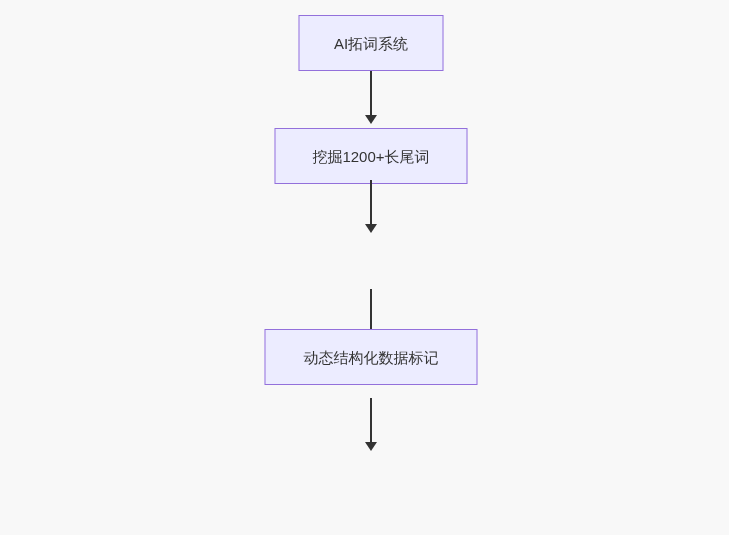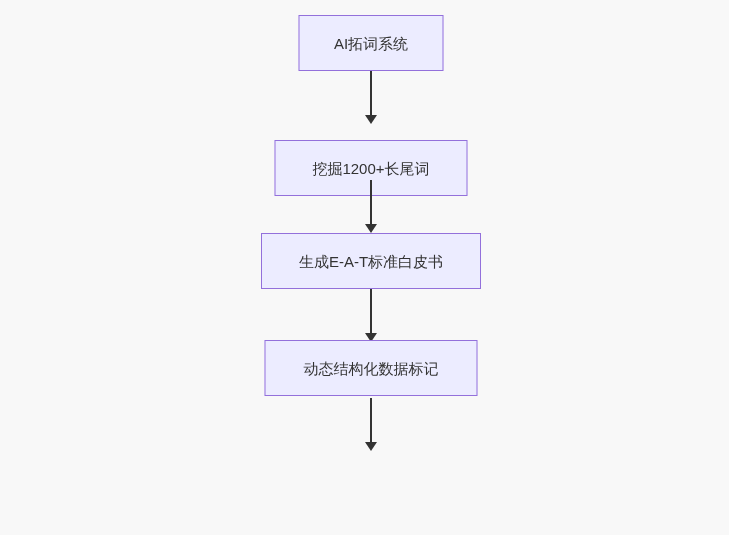--- a/index.html
+++ b/index.html
@@ -71,39 +71,36 @@
 
   <div class="node" style="top:15px; width:145px">
     <span class="node-label">AI拓词系统</span>
   </div>
 
   <div class="edge" style="top:71px; height:53px">
     <div class="edge-line"></div>
     <div class="edge-head"></div>
   </div>
 
-  <div class="node" style="top:140px; width:193px">
+  <div class="node" style="top:128px; width:193px">
     <span class="node-label">挖掘1200+长尾词</span>
   </div>
 
   <div class="edge" style="top:180px; height:53px">
     <div class="edge-line"></div>
     <div class="edge-head"></div>
   </div>
 
-  <div class="node" style="top:233px; width:220px">
-    <span class="node-label">生成E-A-T标准白皮书</span>
-  </div>
 
   <div class="edge" style="top:289px; height:53px">
     <div class="edge-line"></div>
     <div class="edge-head"></div>
   </div>
 
-  <div class="node" style="top:340px; width:213px">
+  <div class="node" style="top:329px; width:213px">
     <span class="node-label">动态结构化数据标记</span>
   </div>
 
   <div class="edge" style="top:398px; height:53px">
     <div class="edge-line"></div>
     <div class="edge-head"></div>
   </div>
 
 
 </div>

